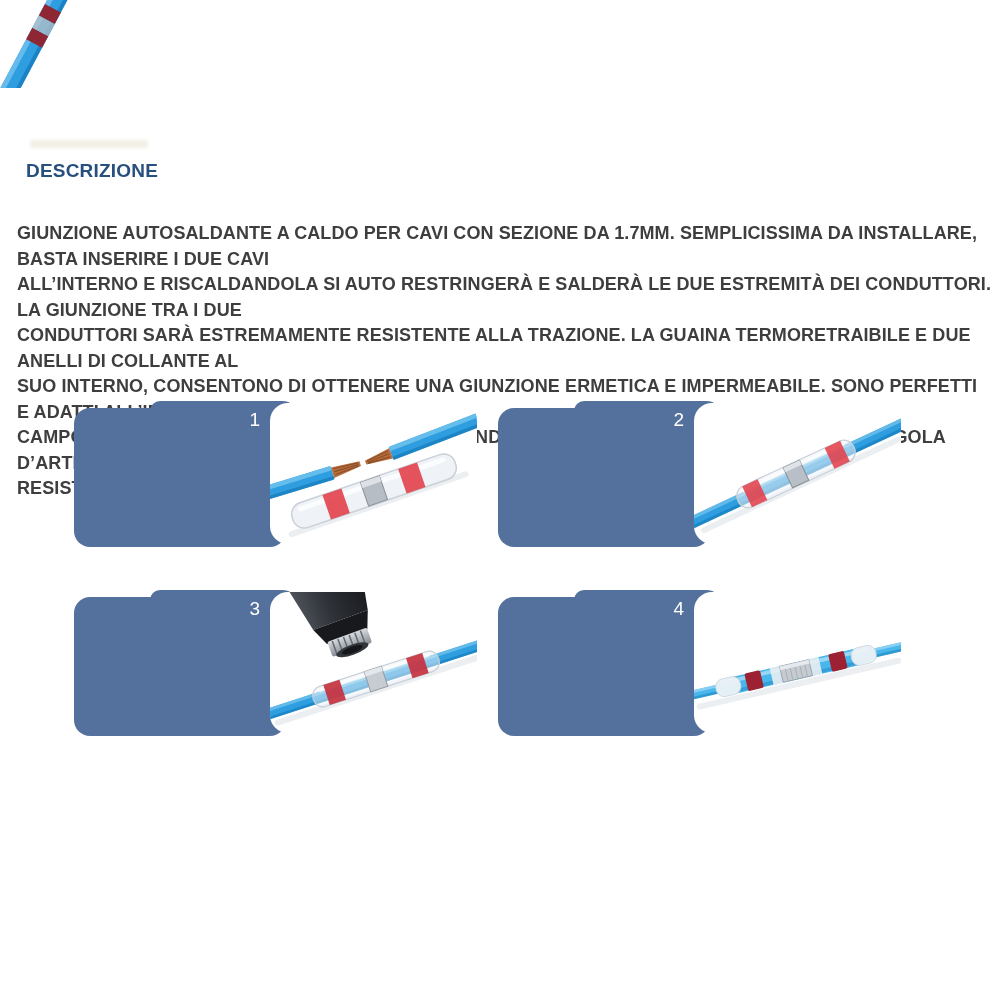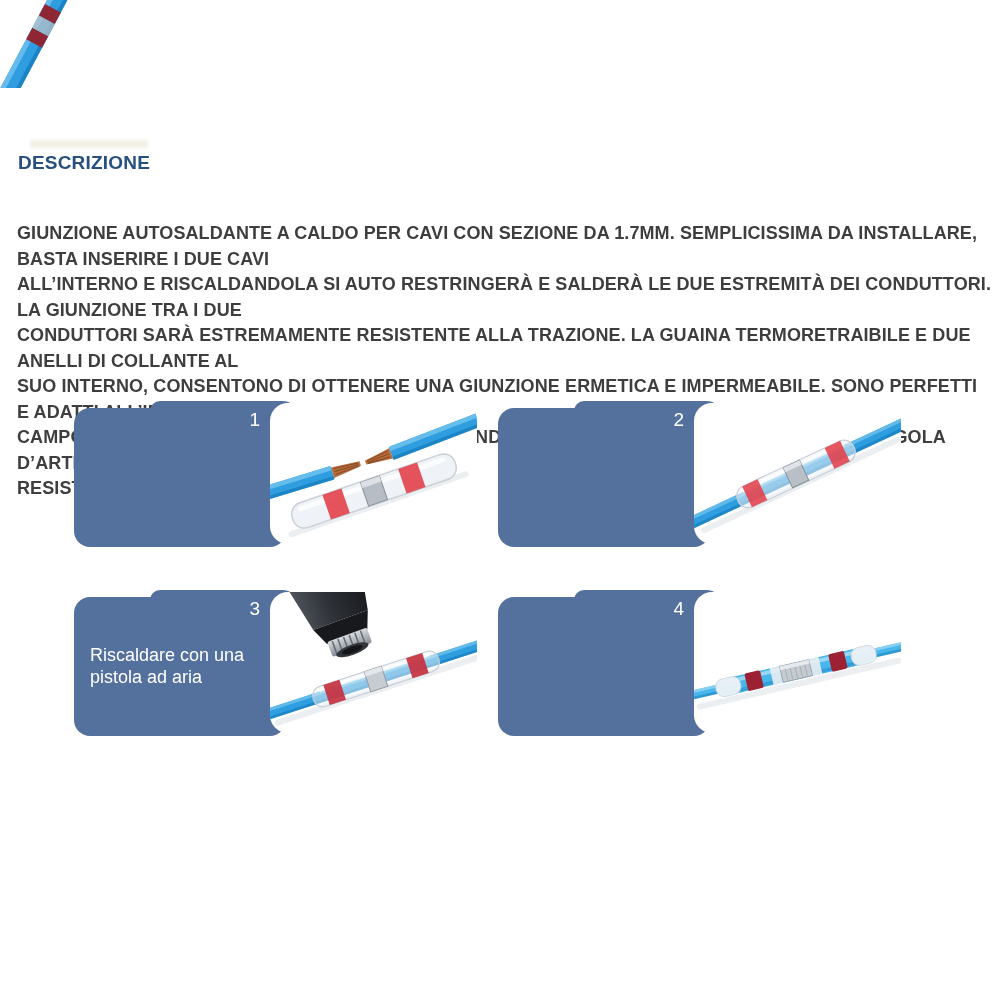--- a/index.html
+++ b/index.html
@@ -6,21 +6,21 @@
   .page{position:relative;width:1000px;height:1000px;background:var(--page_bg,#fff);overflow:hidden;
         font-family:"Liberation Sans",sans-serif;}
 
   
   .corner-frag{position:absolute;left:0;top:0;}
 
   
   .ghost{position:absolute;left:30px;top:140px;width:118px;height:8px;background:#f2ede4;
          border-radius:3px;filter:blur(1.4px);opacity:.9;}
 
-  .section-title{position:absolute;left:18px;top:152px;margin:0;font-size:19px;font-weight:bold;
+  .section-title{position:absolute;left:18px;top:152px;margin:8px;font-size:19px;font-weight:bold;
                  color:var(--heading_blue,#27507E);letter-spacing:.2px;}
 
   .desc{position:absolute;left:17px;top:221px;width:975px;margin:0;font-size:18px;font-weight:bold;
         color:var(--body_text,#3E3E3E);line-height:25.5px;white-space:pre-line;letter-spacing:.1px;}
 
   .steps-grid{position:absolute;left:74px;top:401px;display:grid;
               grid-template-columns:405px 405px;column-gap:19px;row-gap:43px;}
   .card{position:relative;width:405px;height:146px;}
   .panel{position:absolute;left:0;top:7px;width:212px;height:139px;background:var(--panel_blue,#54719D);
          border-radius:16px;display:flex;align-items:center;z-index:1;}
@@ -116,22 +116,20 @@
             <rect x="-9" y="-11" width="18" height="5" fill="#DFE3E8"></rect>
           </g>
         </svg>
       </div>
     </section>
 
     <section class="card">
       <div class="horn"></div>
       <div class="panel">
         <span class="num">3</span>
-        <p class="label">Riscaldare con una
-pistola ad aria</p>
       </div>
       <div class="photo">
         <svg width="207" height="141" viewBox="0 0 207 141">
           <defs>
             <linearGradient id="gunGrad" x1="0" y1="0" x2="1" y2="0">
               <stop offset="0" stop-color="#565B63"></stop>
                 <stop offset="0.45" stop-color="#2E3137"></stop>
                 <stop offset="1" stop-color="#131519"></stop>
             </linearGradient>
             <linearGradient id="metalGrad" x1="0" y1="0" x2="0" y2="1">

